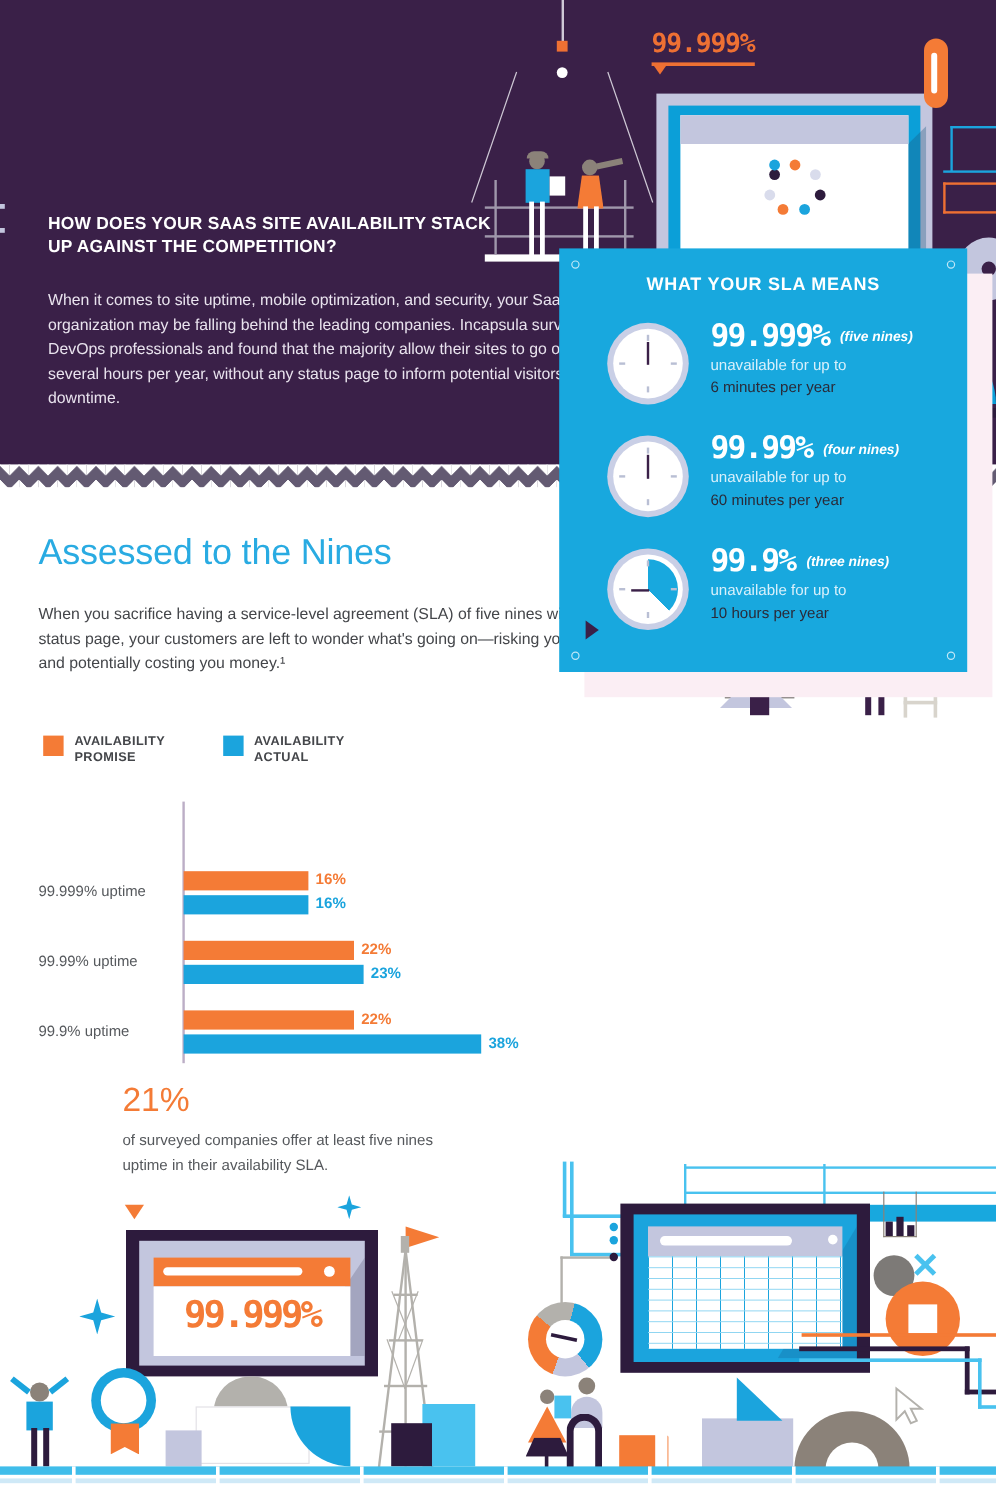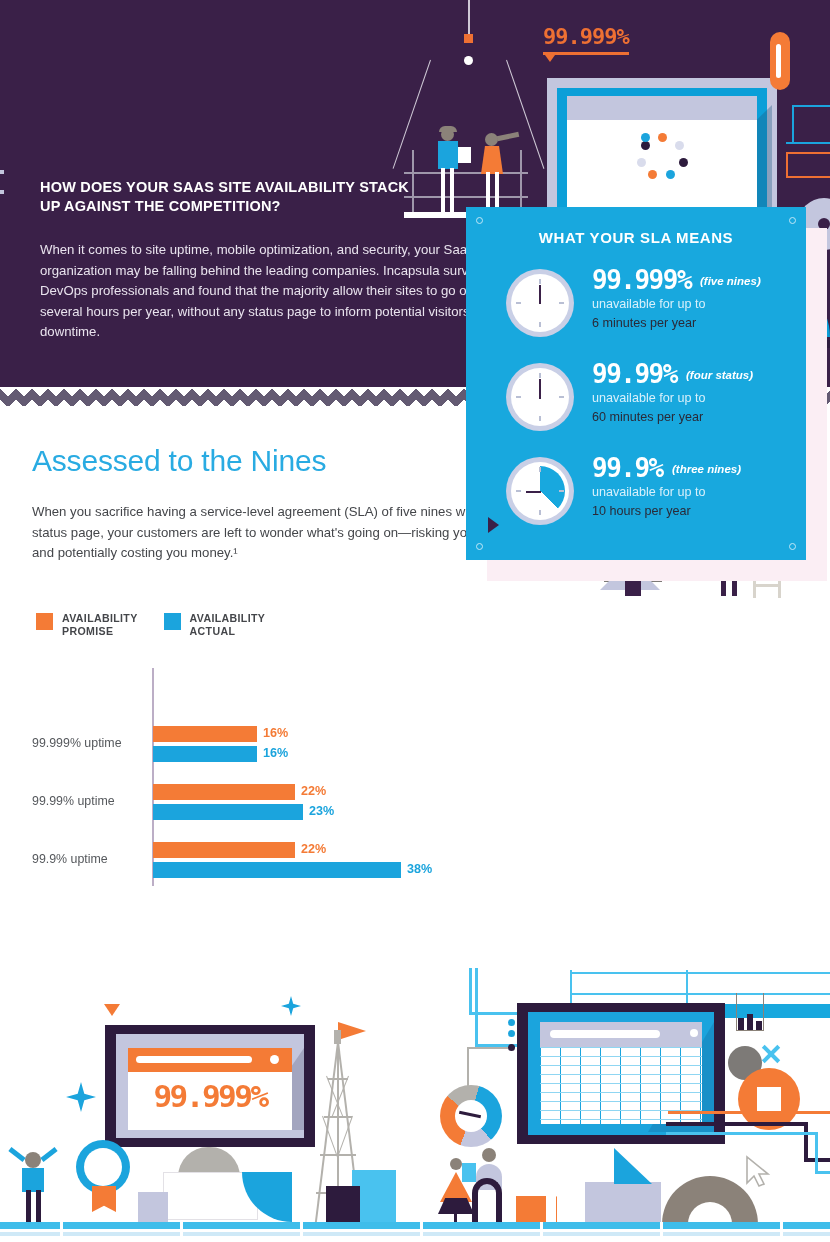--- a/index.html
+++ b/index.html
@@ -81,21 +81,21 @@
   .h2 {
     position:absolute; left:32px; top:34px;
     font-size:30px; color:#29abe2; font-weight:400; letter-spacing:-.2px;
   }
   .body-copy {
     position:absolute; left:32px; top:92px; width:510px;
     font-size:13.2px; line-height:20.5px; color:#44464a;
   }
 
   
-  .legend { position:absolute; left:36px; top:202px; display:flex; gap:26px; }
+  .legend { position:absolute; left:36px; top:202px; display:flex; gap:48px; }
   .leg { display:flex; align-items:flex-start; gap:9px; }
   .swatch { width:17px; height:17px; margin-top:1px; flex:0 0 auto; }
   .leg-txt { font-size:10.6px; line-height:13px; font-weight:700; color:#44464a; letter-spacing:.35px; }
 
   
   .chart { position:absolute; left:32px; top:258px; width:420px; height:222px; }
   .axis { position:absolute; left:120px; top:0; width:1.5px; height:218px; background:#bcaec6; }
   .grp { position:absolute; left:0; width:420px; height:40px; }
   .cat-label {
     position:absolute; left:0; top:10px; width:112px; text-align:left;
@@ -356,20 +356,24 @@
 
       <div class="grp" style="top:174px;">
         <div class="cat-label">99.9% uptime</div>
         <div class="bar p" style="width:142px;"></div>
         <div class="bv p" style="left:269px;">22%</div>
         <div class="bar a" style="width:248px;"></div>
         <div class="bv a" style="left:375px;text-align:right;">38%</div>
       </div>
     </div>
 
+    <div class="callout">
+      <div class="big">21%</div>
+      <div class="txt">of surveyed companies offer at least five nines uptime in their availability SLA.</div>
+    </div>
     <div class="callout-tri"></div>
 
     <div style="position:absolute;left:281px;top:586px;width:20px;height:20px;background:#1ba4dd;clip-path:polygon(50% 0,61% 39%,100% 50%,61% 61%,50% 100%,39% 61%,0 50%,39% 39%);"></div>
     <div style="position:absolute;left:66px;top:672px;width:30px;height:30px;background:#1ba4dd;clip-path:polygon(50% 0,61% 39%,100% 50%,61% 61%,50% 100%,39% 61%,0 50%,39% 39%);"></div>
 
     <div class="rail" style="left:570px;top:562px;width:260px;"></div>
     <div class="rail" style="left:570px;top:583px;width:260px;"></div>
     <div class="rail" style="left:570px;top:560px;width:1.8px;height:36px;"></div>
     <div class="rail" style="left:686px;top:560px;width:1.8px;height:36px;"></div>
     <div style="position:absolute;left:560px;top:594px;width:270px;height:14px;background:#18a8de;"></div>
@@ -439,21 +443,21 @@
     <div class="sla-row" style="top:152px;">
       <div class="clock">
         <div class="clock-face"></div>
         <div class="clock-tick" style="left:33px;top:10px;width:2px;height:5px;"></div>
         <div class="clock-tick" style="left:33px;top:53px;width:2px;height:5px;"></div>
         <div class="clock-tick" style="left:10px;top:33px;width:5px;height:2px;"></div>
         <div class="clock-tick" style="left:53px;top:33px;width:5px;height:2px;"></div>
         <div class="clock-hand" style="left:33px;top:16px;width:1.8px;height:20px;"></div>
       </div>
       <div class="sla-val">99.99%</div>
-      <div class="sla-nines" style="left:180px;">(four status)</div>
+      <div class="sla-nines" style="left:180px;">(four nines)</div>
       <div class="sla-l1">unavailable for up to</div>
       <div class="sla-l2">60 minutes per year</div>
     </div>
 
     <div class="sla-row" style="top:246px;">
       <div class="clock">
         <div class="clock-face"></div>
         <div class="clock-pie"></div>
         <div class="clock-tick" style="left:33px;top:10px;width:2px;height:5px;"></div>
         <div class="clock-tick" style="left:33px;top:53px;width:2px;height:5px;"></div>

